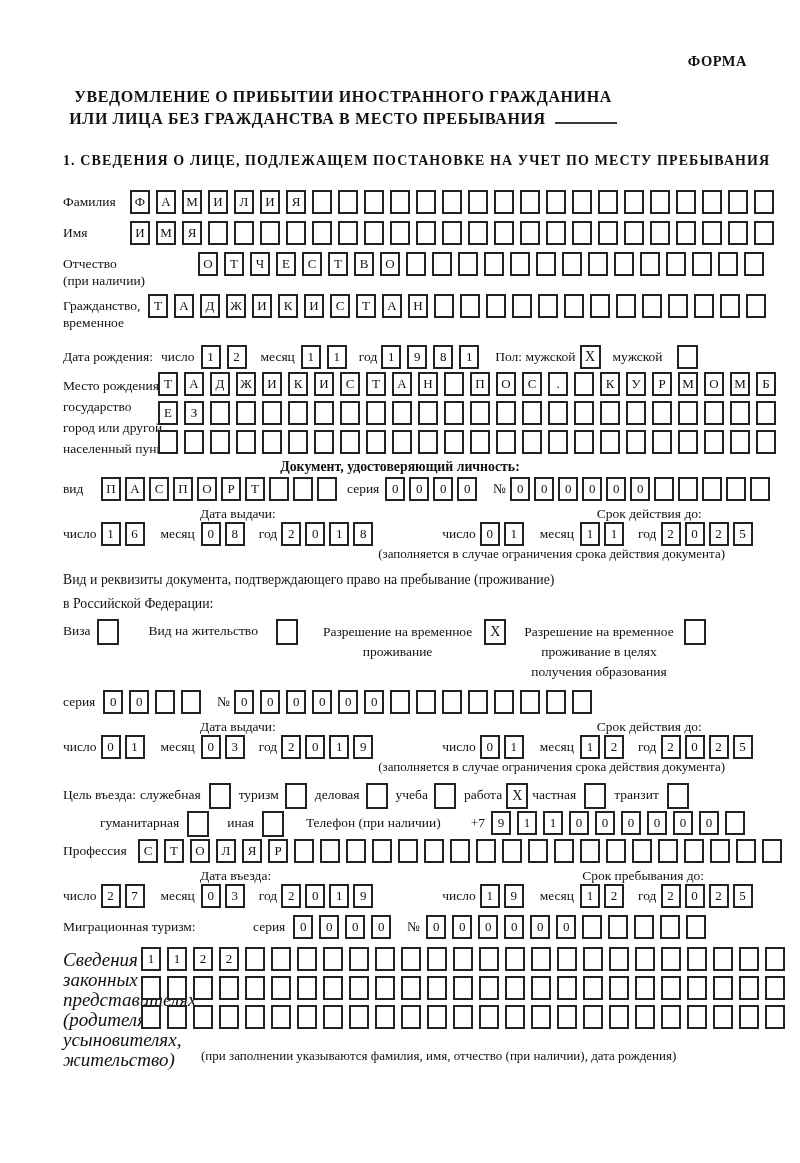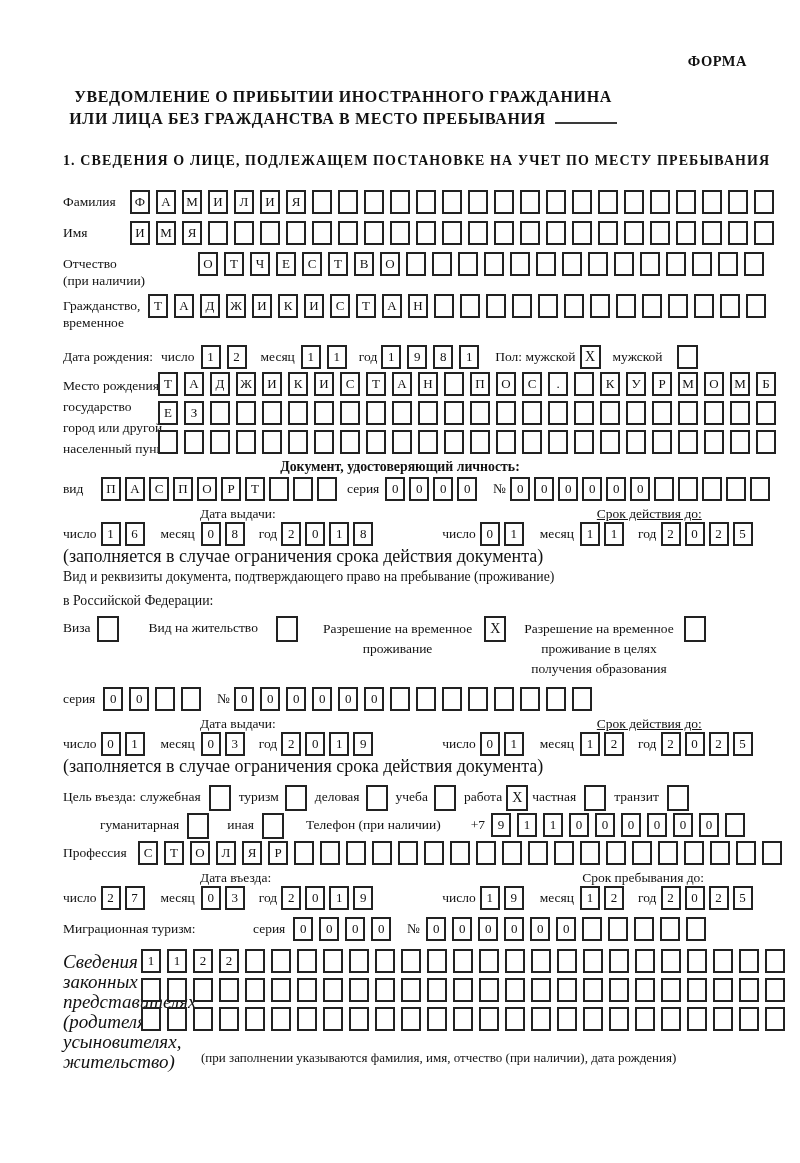--- a/index.html
+++ b/index.html
@@ -22,30 +22,30 @@
   .cell { flex:none; width:20px; height:24px; border:2px solid #222; margin-right:6px;
           display:flex; align-items:center; justify-content:center; font-size:13px; background:#fff; }
   .tight .cell { margin-right:4px; }
   .cb { flex:none; width:22px; height:26px; border:2px solid #222; display:inline-flex;
         align-items:center; justify-content:center; font-size:14px; background:#fff; }
   .cb.sm { width:21px; height:24px; }
   .colcells { display:flex; flex-direction:column; gap:5px; }
 
   .center800 { margin-left:-63px; width:800px; text-align:center; }
   .bold { font-weight:bold; }
-  .note-r { padding-right:55px; font-size:18px; }
+  .note-r { text-align:right; padding-right:55px; font-size:13px; }
   .optml { flex:none; display:flex; flex-direction:column; text-align:center; font-size:13.5px; line-height:20px; padding-top:3px; }
 
   .w67{width:67px;} .w135{width:135px;} .w85{width:85px;} .w30{width:30px;} .w137{width:137px;}
   .mt2{margin-top:2px;} .mt3{margin-top:3px;} .mt4{margin-top:7px;} .mt5{margin-top:5px;} .mt8{margin-top:8px;}
-  .mt10{margin-top:2px;} .mt14{margin-top:14px;} .mt21{margin-top:21px;}
+  .mt10{margin-top:10px;} .mt14{margin-top:14px;} .mt21{margin-top:21px;}
   .ml4{margin-left:4px;} .ml6{margin-left:6px;} .ml8{margin-left:8px;} .ml10{margin-left:10px;} .ml12{margin-left:12px;}
   .ml14{margin-left:14px;} .ml18{margin-left:18px;} .ml22{margin-left:22px;} .ml25{margin-left:25px;} .ml30{margin-left:30px;}
   .ml37{margin-left:37px;} .ml53{margin-left:53px;} .ml65{margin-left:65px;}
-  .ml137{margin-left:137px;} .ml273{margin-left:273px;text-decoration:underline;} .ml263{margin-left:263px;}
+  .ml137{margin-left:137px;} .ml273{margin-left:273px;} .ml263{margin-left:263px;}
   .bp-label { flex:none; width:95px; font-size:13.5px; line-height:21px; padding-top:3px; white-space:nowrap; }
   .rep-label { flex:none; width:78px; font-size:19px; line-height:20px; padding-top:3px; white-space:nowrap;font-style:italic; }
   .heads { display:flex; font-size:13.5px; margin-top:5px;gap:48px; }
   .rep-note { margin-top:14px; margin-left:60px; font-size:13px; white-space:nowrap; }
 </style>
 </head>
 <body>
 
 <div class="page">
 

